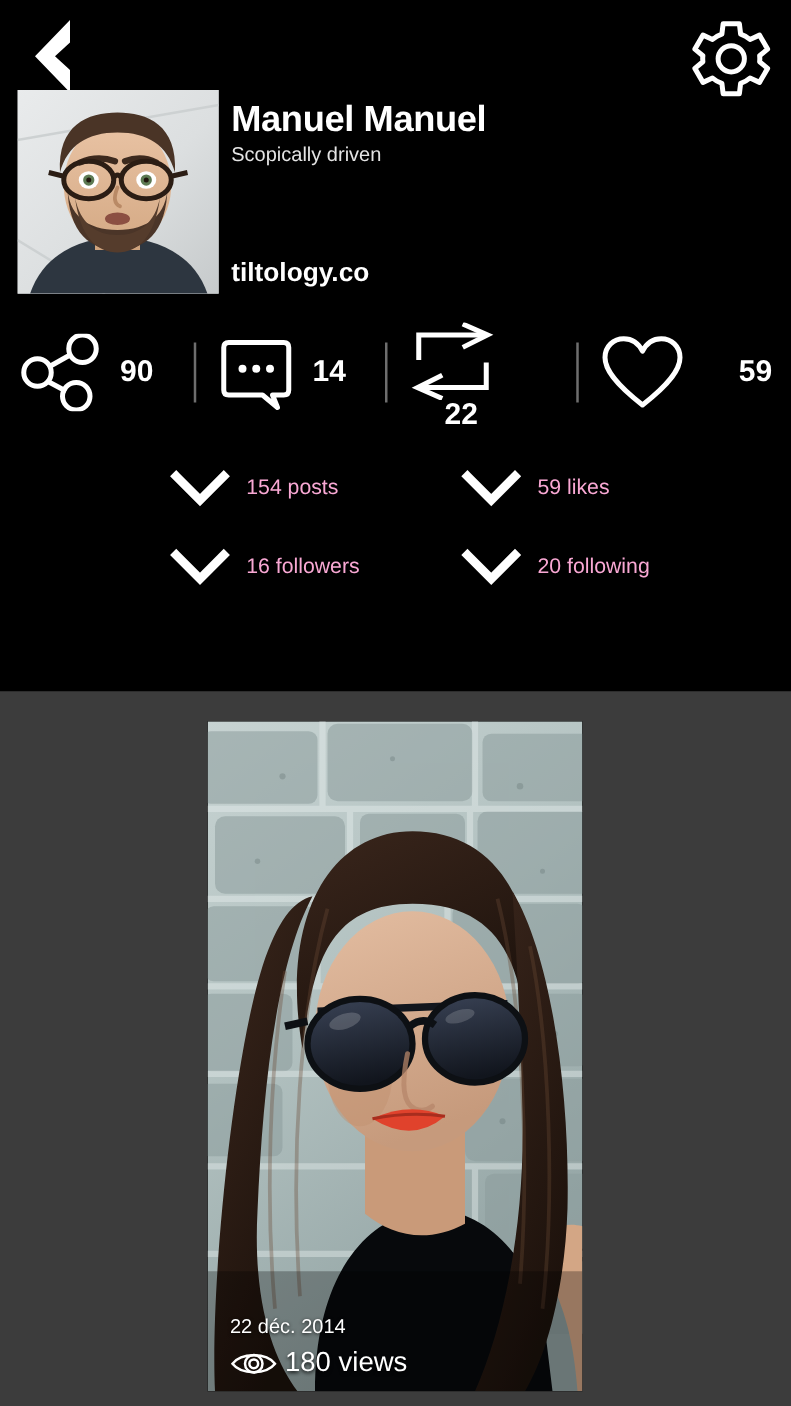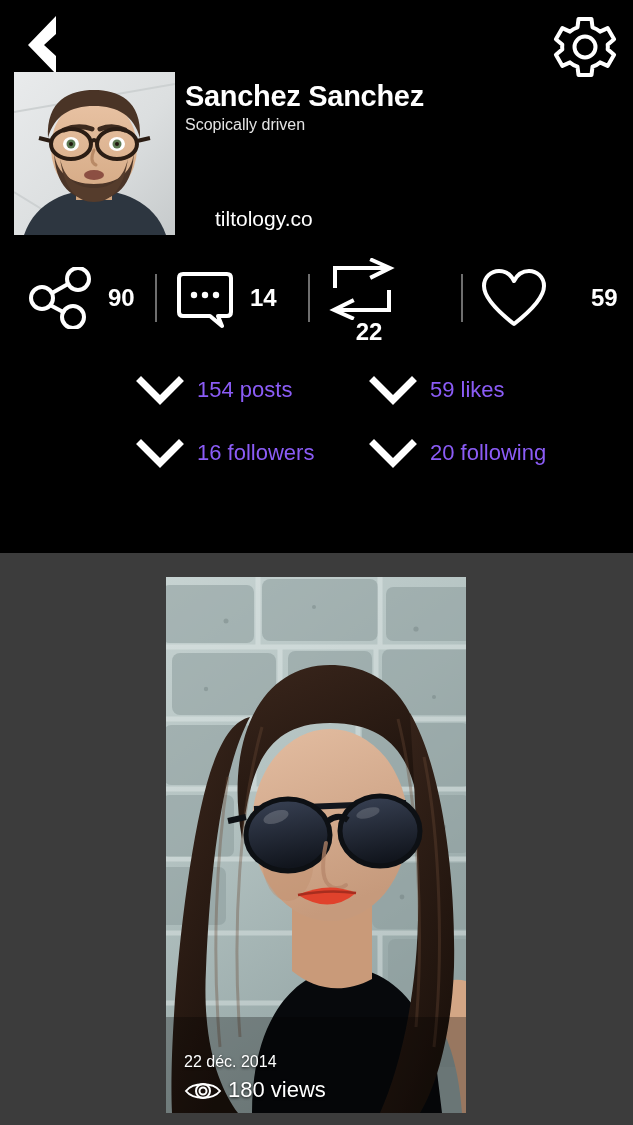--- a/index.html
+++ b/index.html
@@ -35,56 +35,56 @@
     position:absolute; left:185px; top:80px;
     font-size:29px; font-weight:bold; color:#fff;
     letter-spacing:-0.3px;
   }
   .tagline {
     position:absolute; left:185px; top:116px;
     font-size:16px; color:#e4e4e4; font-weight:normal;
   }
   .website {
     position:absolute; left:185px; top:207px;
-    font-size:21px; font-weight:normal; color:#fff;margin-left:30px;
+    font-size:21px; font-weight:bold; color:#fff;
   }
 
   
   .stats-row {
     position:absolute; left:0; top:258px; width:633px; height:80px;
   }
   .stat {
     position:absolute; top:0; height:80px;
     display:flex; align-items:center;
   }
   .stat .s-icon { display:flex; align-items:center; justify-content:center; }
   .stat .s-val {
     font-size:24px; font-weight:bold; color:#fff; margin-left:14px;
     line-height:1;
   }
-  .st0 { left:28px; }
+  .st0 { left:16px; }
   .st1 { left:174px; }
   .st2 { left:326px;flex-direction:column; }
   .st3 { left:479px;gap:28px; }
   .sep {
     position:absolute; top:274px; width:2px; height:48px;
     background:#6e6e6e;
   }
   .sep0 { left:155px; }
   .sep1 { left:308px; }
   .sep2 { left:461px; }
 
   
   .counts { position:absolute; left:0; top:372px; width:633px; height:120px; }
   .count-item {
     position:absolute; display:flex; align-items:center;
   }
   .count-item .chev { width:50px; height:36px; flex:0 0 50px; }
   .count-item .c-label {
-    font-size:22px; color:#8b5cf6; margin-left:12px; white-space:nowrap;
+    font-size:17px; color:#f9a8d4; margin-left:12px; white-space:nowrap;
   }
   .ci0 { left:135px; top:0px; }
   .ci1 { left:368px; top:0px; }
   .ci2 { left:135px; top:63px; }
   .ci3 { left:368px; top:63px; }
 
   
   .photo-card {
     position:absolute; left:166px; top:577px; width:300px; height:536px;
     overflow:hidden; background:#000;
@@ -179,21 +179,21 @@
         <circle cx="57" cy="72" r="4.5" fill="#5d7a53"></circle>
         <circle cx="103" cy="72" r="4.5" fill="#5d7a53"></circle>
         <circle cx="57" cy="72" r="2" fill="#20170f"></circle>
         <circle cx="103" cy="72" r="2" fill="#20170f"></circle>
 
         <path d="M80 78 q-5 12 2 15" stroke="#b98a66" stroke-width="3" fill="none" stroke-linecap="round"></path>
         <ellipse cx="80" cy="103" rx="10" ry="5" fill="#8c4f42"></ellipse>
       </svg>
     </div>
 
-    <div class="name">Sanchez Sanchez</div>
+    <div class="name">Manuel Manuel</div>
     <div class="tagline">Scopically driven</div>
     <div class="website">tiltology.co</div>
 
     <div class="stats-row">
 
       <div class="stat st0">
         <span class="s-icon">
           <svg width="66" height="62" viewBox="0 0 66 62" fill="none" stroke="#ffffff" stroke-width="4">
             <circle cx="14" cy="31" r="11"></circle>
             <circle cx="50" cy="12" r="11"></circle>

